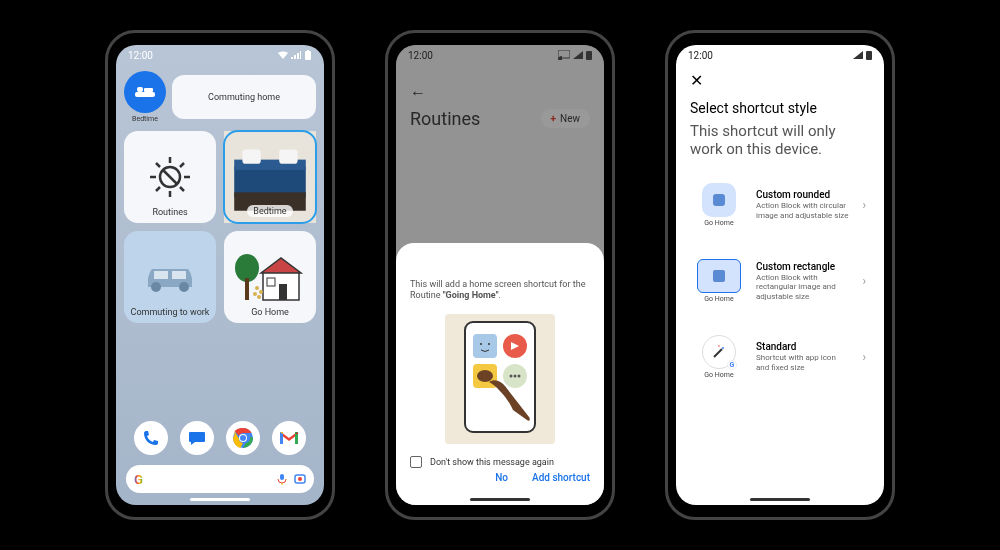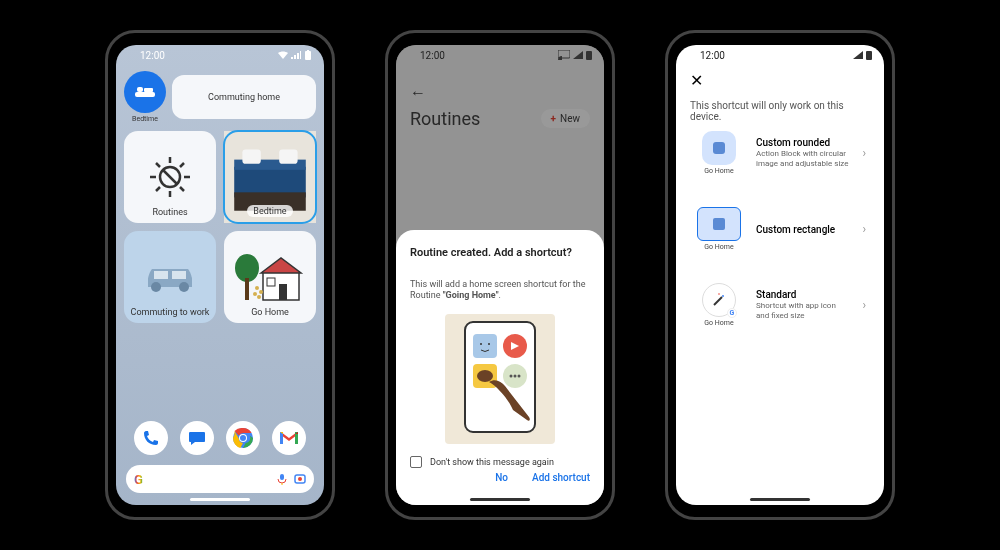--- a/index.html
+++ b/index.html
@@ -24,21 +24,21 @@
     }
     .screen {
       width: 100%;
       height: 100%;
       border-radius: 20px;
       overflow: hidden;
       position: relative;
     }
     .status-bar {
       position: absolute;
-      top: 0; left: 12px; right: 0;
+      top: 0; left: 0; right: 0;
       height: 20px;
       display: flex;
       justify-content: space-between;
       align-items: center;
       padding: 4px 12px;
       font-size: 10px;
       z-index: 100;
     }
     .status-dark { color: #fff; }
     .status-light { color: #222; }
@@ -238,21 +238,21 @@
 
     
     .screen3 {
       background: #fff;
       display: flex;
       flex-direction: column;
       padding: 26px 14px 0;
     }
     .close-x { font-size: 16px; margin-bottom: 10px; }
     .select-title { font-size: 14px; font-weight: 400; margin-bottom: 6px; }
-    .select-sub { font-size: 10px; color: #555; }
+    .select-sub { font-size: 15px; color: #555; margin-bottom: 16px; }
     .option {
       display: flex;
       align-items: center;
       gap: 12px;
       padding: 6px 4px;
       margin-bottom: 14px;
     }
     .option-preview {
       width: 50px;
       height: 50px;
@@ -461,21 +461,20 @@
         <span class="routines-title">Routines</span>
         <div class="new-btn">
           <span style="color:#ea4335;font-weight:bold">+</span>
           <span>New</span>
         </div>
       </div>
     </div>
 
     <div class="scrim">
       <div class="dialog">
-        <div class="dialog-title">Routine created. Add a shortcut?</div>
         <div class="dialog-text">
           <span>This will add a home screen shortcut for the Routine </span><b>"Going Home"</b>.
         </div>
         <div class="dialog-img">
           <svg width="110" height="130" viewBox="0 0 110 130">
               <rect x="20" y="8" width="70" height="110" rx="8" fill="#fff" stroke="#333" stroke-width="2"></rect>
               <rect x="28" y="20" width="24" height="24" rx="4" fill="#a8c8e8"></rect>
               <circle cx="36" cy="30" r="1" fill="#333"></circle>
               <circle cx="44" cy="30" r="1" fill="#333"></circle>
               <path d="M36 36q4 3 8 0" fill="none" stroke="#333"></path>
@@ -513,20 +512,21 @@
         <svg width="10" height="8" viewBox="0 0 10 8">
             <path fill="#333" d="M0 8L10 0v8z"></path>
           </svg>
         <svg width="6" height="10" viewBox="0 0 6 10">
             <rect fill="#333" y="1" width="6" height="9" rx="1"></rect>
           </svg>
       </span>
     </div>
 
     <div class="close-x">✕</div>
+    <div class="select-title">Select shortcut style</div>
     <div class="select-sub">This shortcut will only work on this device.</div>
 
     <div class="option">
       <div class="option-preview">
         <div class="preview-rounded">
             <svg width="12" height="12">
               <rect width="12" height="12" rx="3" fill="#5a8ad4"></rect>
             </svg>
           </div>
         <span class="preview-label">Go Home</span>
@@ -542,20 +542,21 @@
       <div class="option-preview">
         <div class="preview-rect">
             <svg width="12" height="12">
               <rect width="12" height="12" rx="2" fill="#5a8ad4"></rect>
             </svg>
           </div>
         <span class="preview-label">Go Home</span>
       </div>
       <div class="option-text">
         <div class="option-title">Custom rectangle</div>
+        <div class="option-desc">Action Block with rectangular image and adjustable size</div>
       </div>
       <span class="chevron">›</span>
     </div>
 
     <div class="option">
       <div class="option-preview">
         <div class="preview-circle">
             <svg width="16" height="16" viewBox="0 0 16 16">
               <line x1="3" y1="13" x2="11" y2="5" stroke="#333" stroke-width="2"></line>
               <circle cx="12" cy="4" r="1" fill="#4285f4"></circle>

